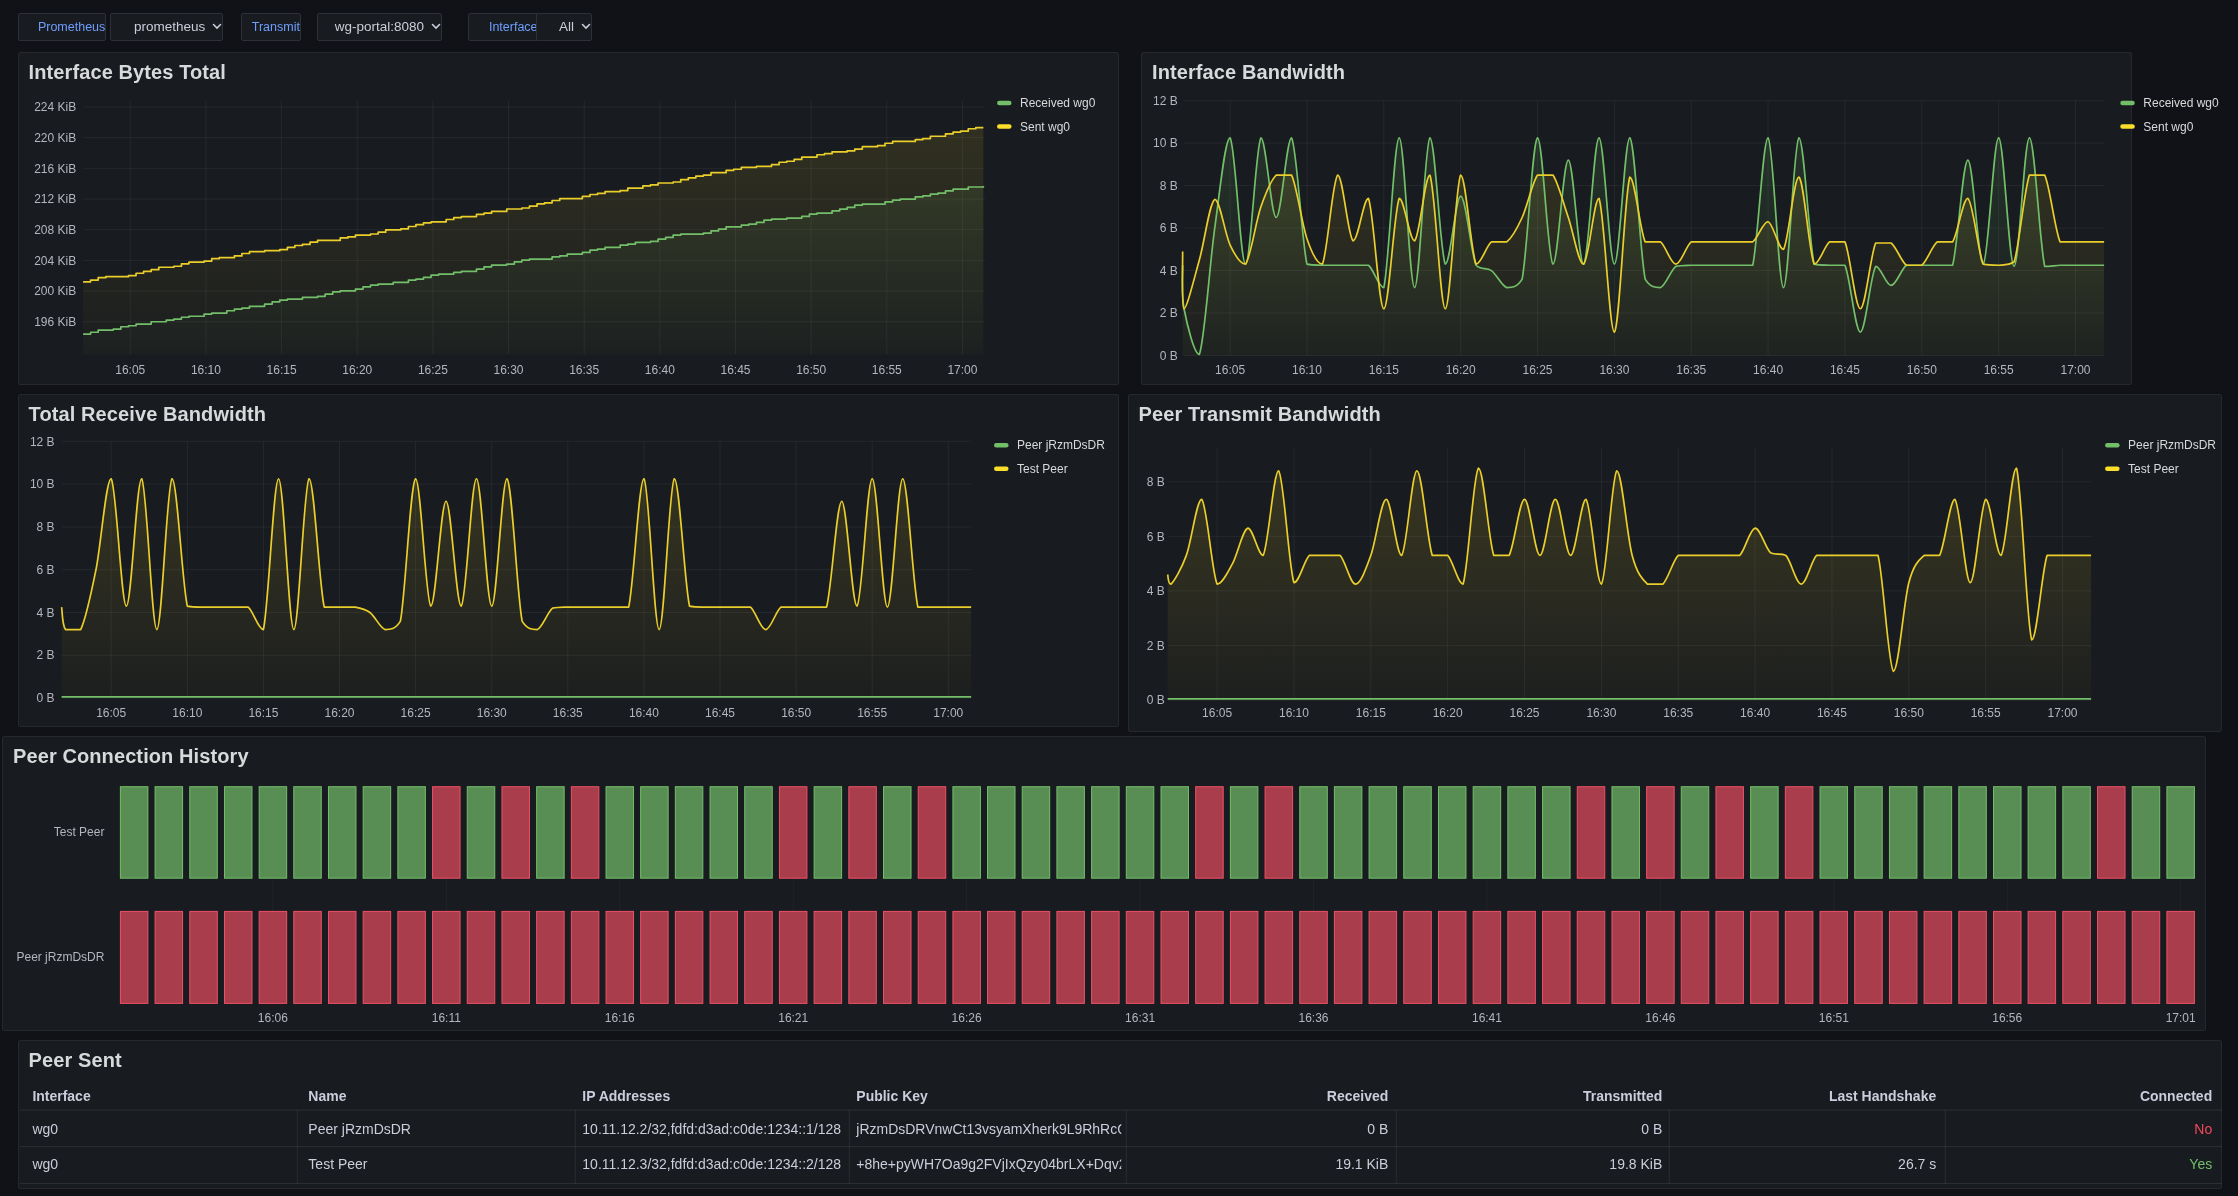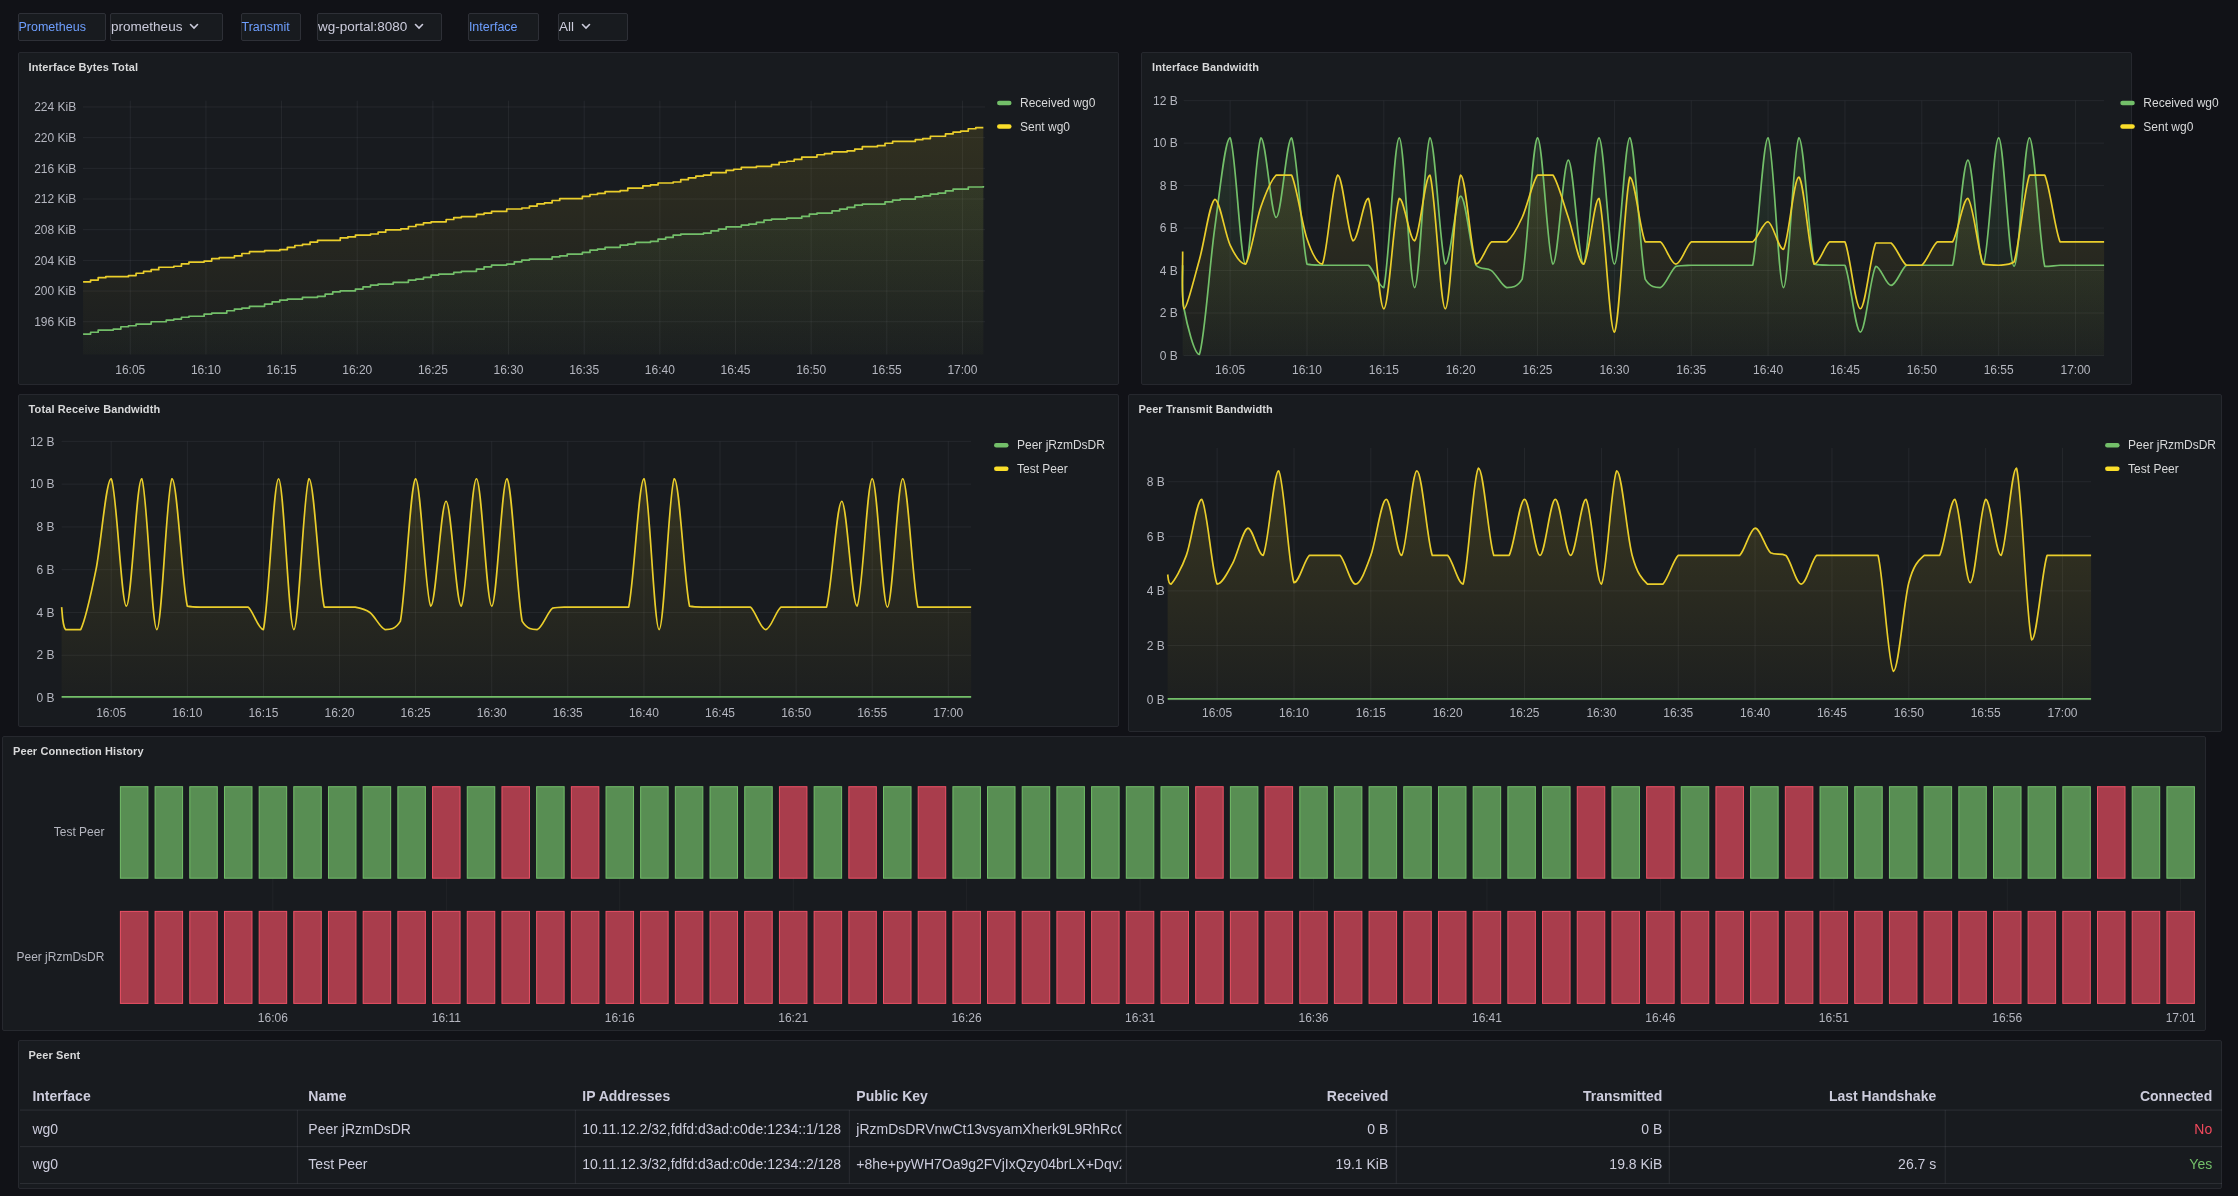--- a/index.html
+++ b/index.html
@@ -1,38 +1,38 @@
 <!DOCTYPE html>
 <html><head><meta charset="utf-8"><style>
 *{margin:0;padding:0;box-sizing:border-box}
 body{width:2238px;height:1196px;background:#111217;font-family:"Liberation Sans",sans-serif;position:relative;overflow:hidden}
 .panel{position:absolute;background:#181b1f;border:1px solid #26282e;border-radius:2px}
-.ptitle{position:absolute;left:10px;top:8px;font-size:11px;font-weight:600;color:#d8d9da;letter-spacing:0.1px}
+.ptitle{position:absolute;left:10px;top:8px;font-size:20px;font-weight:600;color:#d8d9da;letter-spacing:0.1px}
 .ax{font-size:12px;fill:#b4b6bf;font-family:"Liberation Sans",sans-serif}
 .lg{font-size:12px;fill:#d8d9da;font-family:"Liberation Sans",sans-serif}
-.vbox{position:absolute;height:28px;top:12.5px;background:#181b1f;border:1px solid #2e3037;border-radius:2px;display:flex;align-items:center;justify-content:flex-start;font-size:13.5px;color:#ccccdc;white-space:nowrap}
+.vbox{position:absolute;height:28px;top:12.5px;background:#181b1f;border:1px solid #2e3037;border-radius:2px;display:flex;align-items:center;justify-content:flex-end;font-size:13.5px;color:#ccccdc;white-space:nowrap}
 .vlab{color:#6e9fff;font-size:12.5px}
 .chev{margin-left:7px;flex-shrink:0}
 </style></head><body>
 <div class="vbox" style="left:17.5px;width:88.8px">
     <span class="vlab">Prometheus</span>
   </div>
 <div class="vbox" style="left:110.1px;width:113.2px">prometheus<svg class="chev" width="10" height="7" viewBox="0 0 10 7">
       <path d="M1.5 1.5 L5 5 L8.5 1.5" stroke="#ccccdc" stroke-width="1.6" fill="none" stroke-linecap="round"></path>
     </svg></div>
 <div class="vbox" style="left:240.5px;width:60.4px">
     <span class="vlab">Transmit</span>
   </div>
 <div class="vbox" style="left:317px;width:125px">wg-portal:8080<svg class="chev" width="10" height="7" viewBox="0 0 10 7">
       <path d="M1.5 1.5 L5 5 L8.5 1.5" stroke="#ccccdc" stroke-width="1.6" fill="none" stroke-linecap="round"></path>
     </svg></div>
 <div class="vbox" style="left:467.9px;width:70.7px">
     <span class="vlab">Interface</span>
   </div>
-<div class="vbox" style="left:558px;width:70px">All<svg class="chev" width="10" height="7" viewBox="0 0 10 7">
+<div class="vbox" style="left:536px;width:56px">All<svg class="chev" width="10" height="7" viewBox="0 0 10 7">
       <path d="M1.5 1.5 L5 5 L8.5 1.5" stroke="#ccccdc" stroke-width="1.6" fill="none" stroke-linecap="round"></path>
     </svg></div>
 <div class="panel" style="left:17.6px;top:52.3px;width:1101.2px;height:333.2px">
 <div class="ptitle">Interface Bytes Total</div>
 <svg width="1101" height="333" viewBox="17.6 52.3 1101.2 333.2" style="position:absolute;left:0;top:0">
 <line x1="81.4" y1="321.2" x2="984.0" y2="321.2" stroke="rgba(204,204,220,0.08)" stroke-width="1"></line>
 <line x1="81.4" y1="290.5" x2="984.0" y2="290.5" stroke="rgba(204,204,220,0.08)" stroke-width="1"></line>
 <line x1="81.4" y1="259.8" x2="984.0" y2="259.8" stroke="rgba(204,204,220,0.08)" stroke-width="1"></line>
 <line x1="81.4" y1="229.1" x2="984.0" y2="229.1" stroke="rgba(204,204,220,0.08)" stroke-width="1"></line>
 <line x1="81.4" y1="198.4" x2="984.0" y2="198.4" stroke="rgba(204,204,220,0.08)" stroke-width="1"></line>

